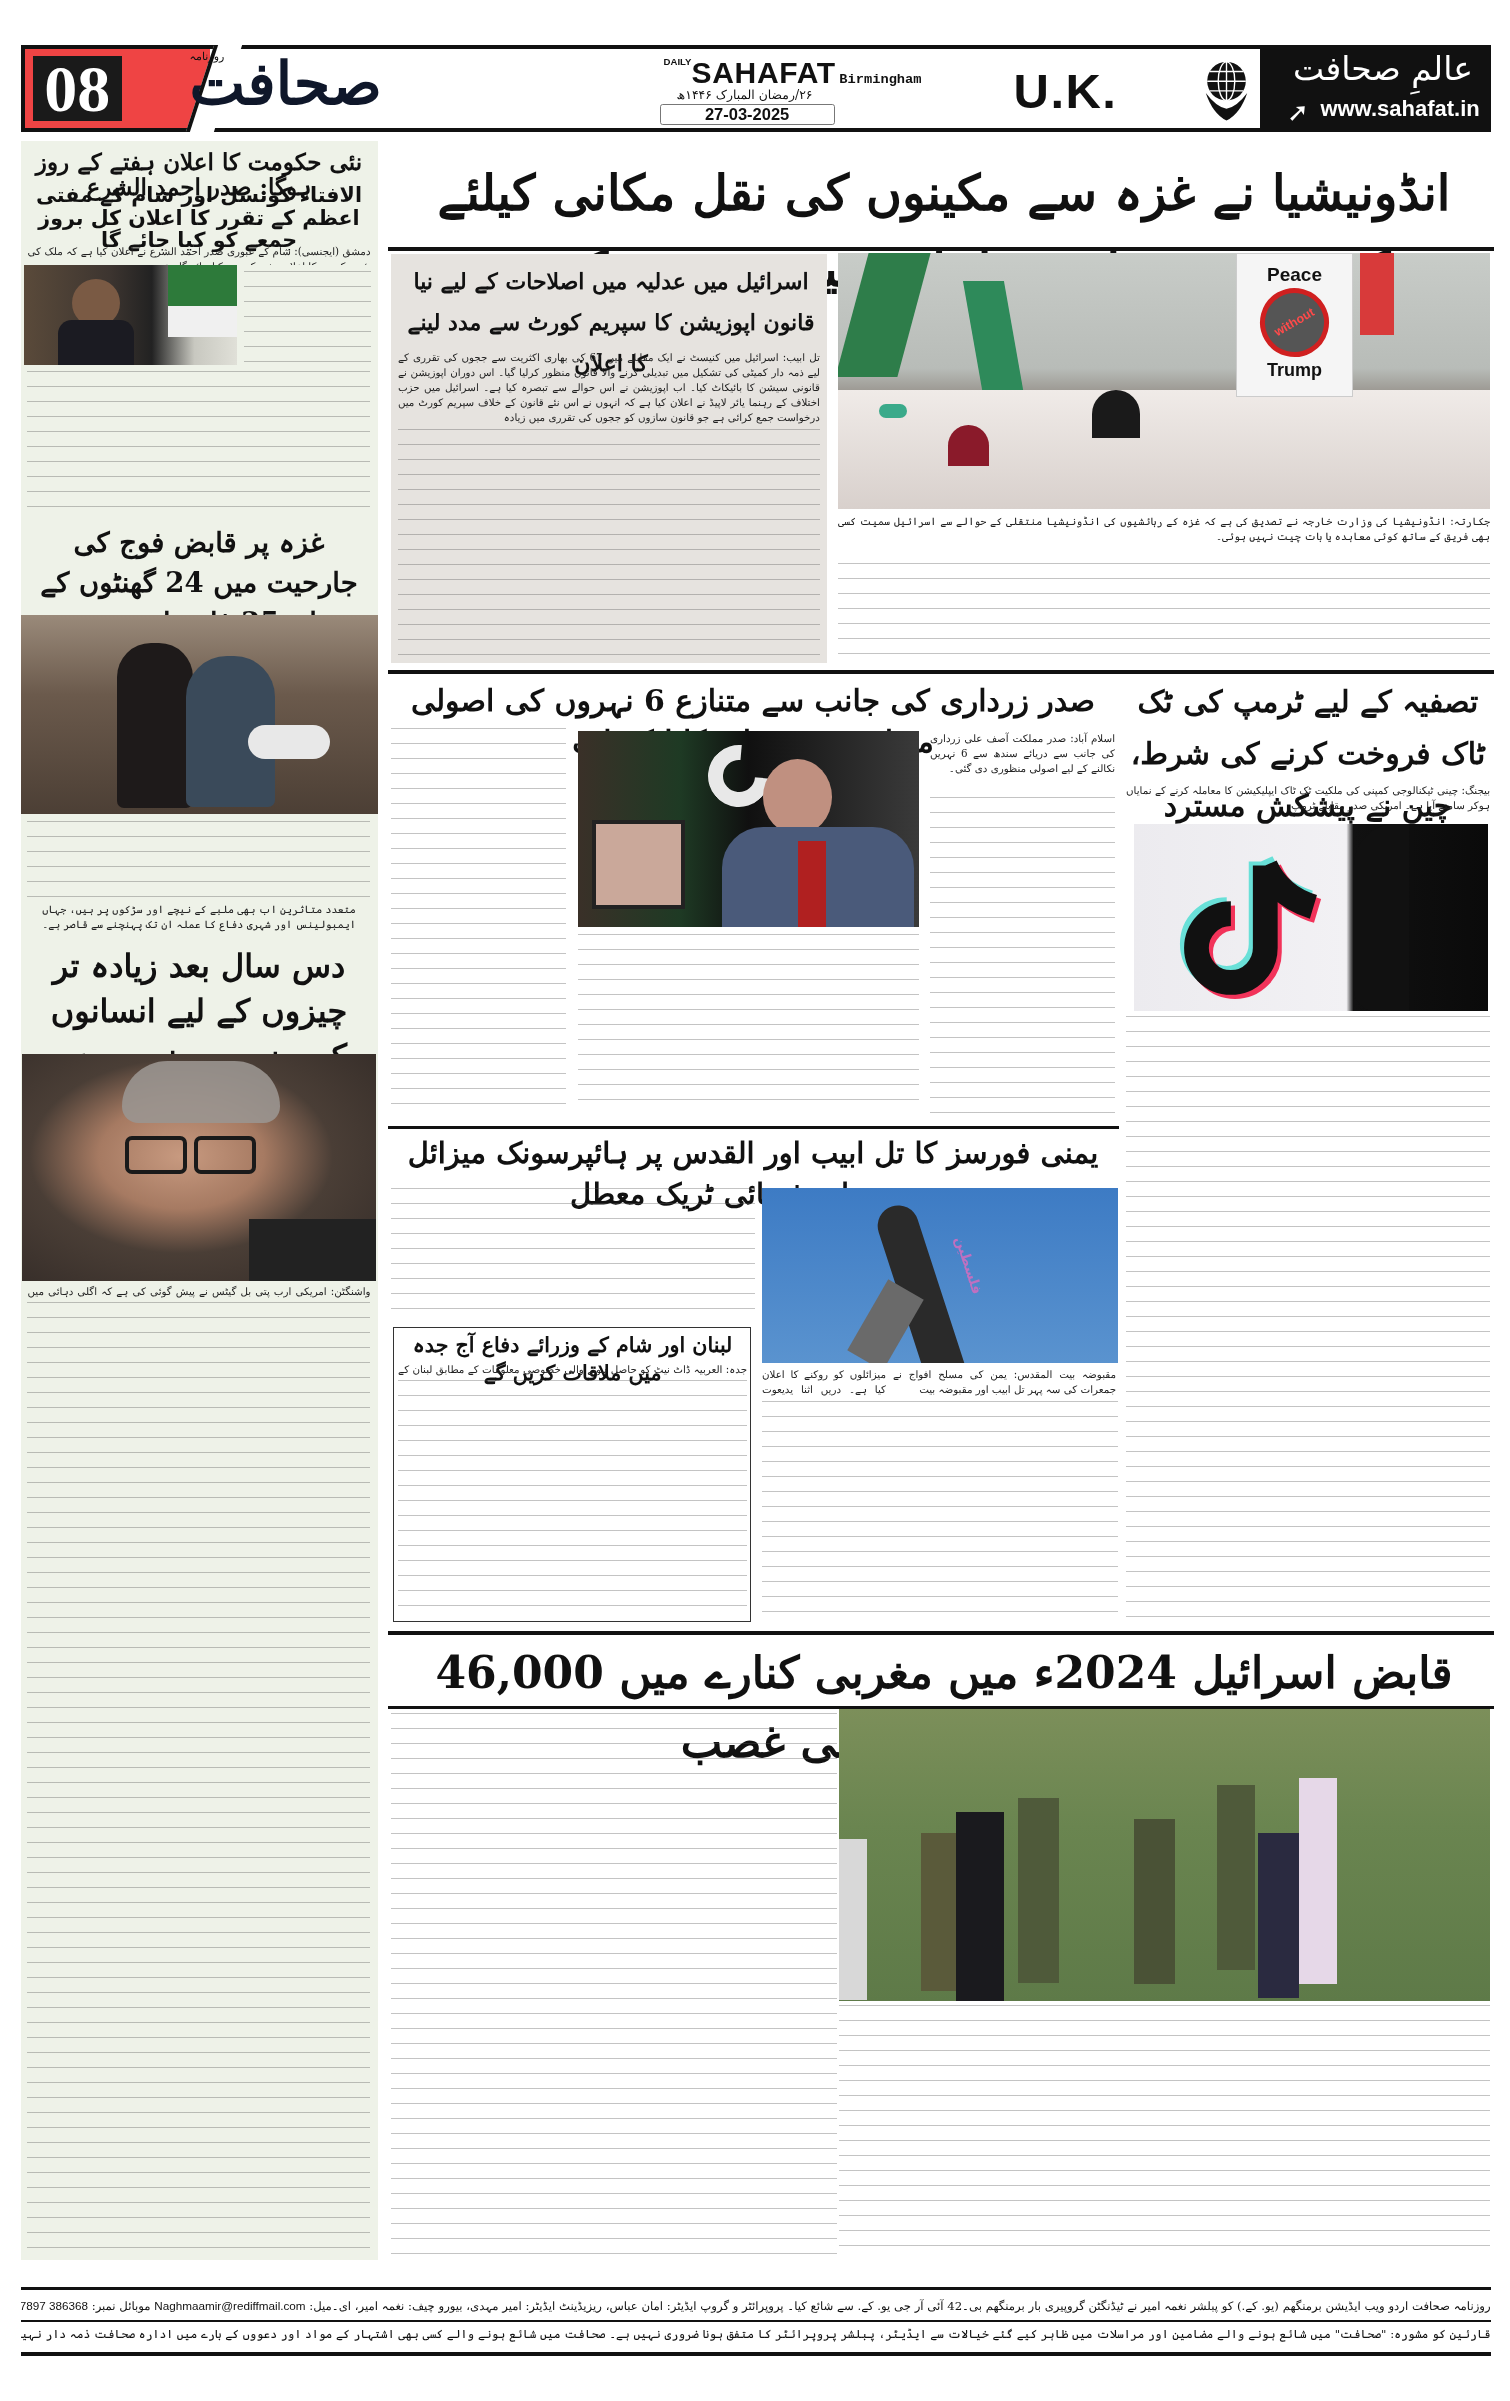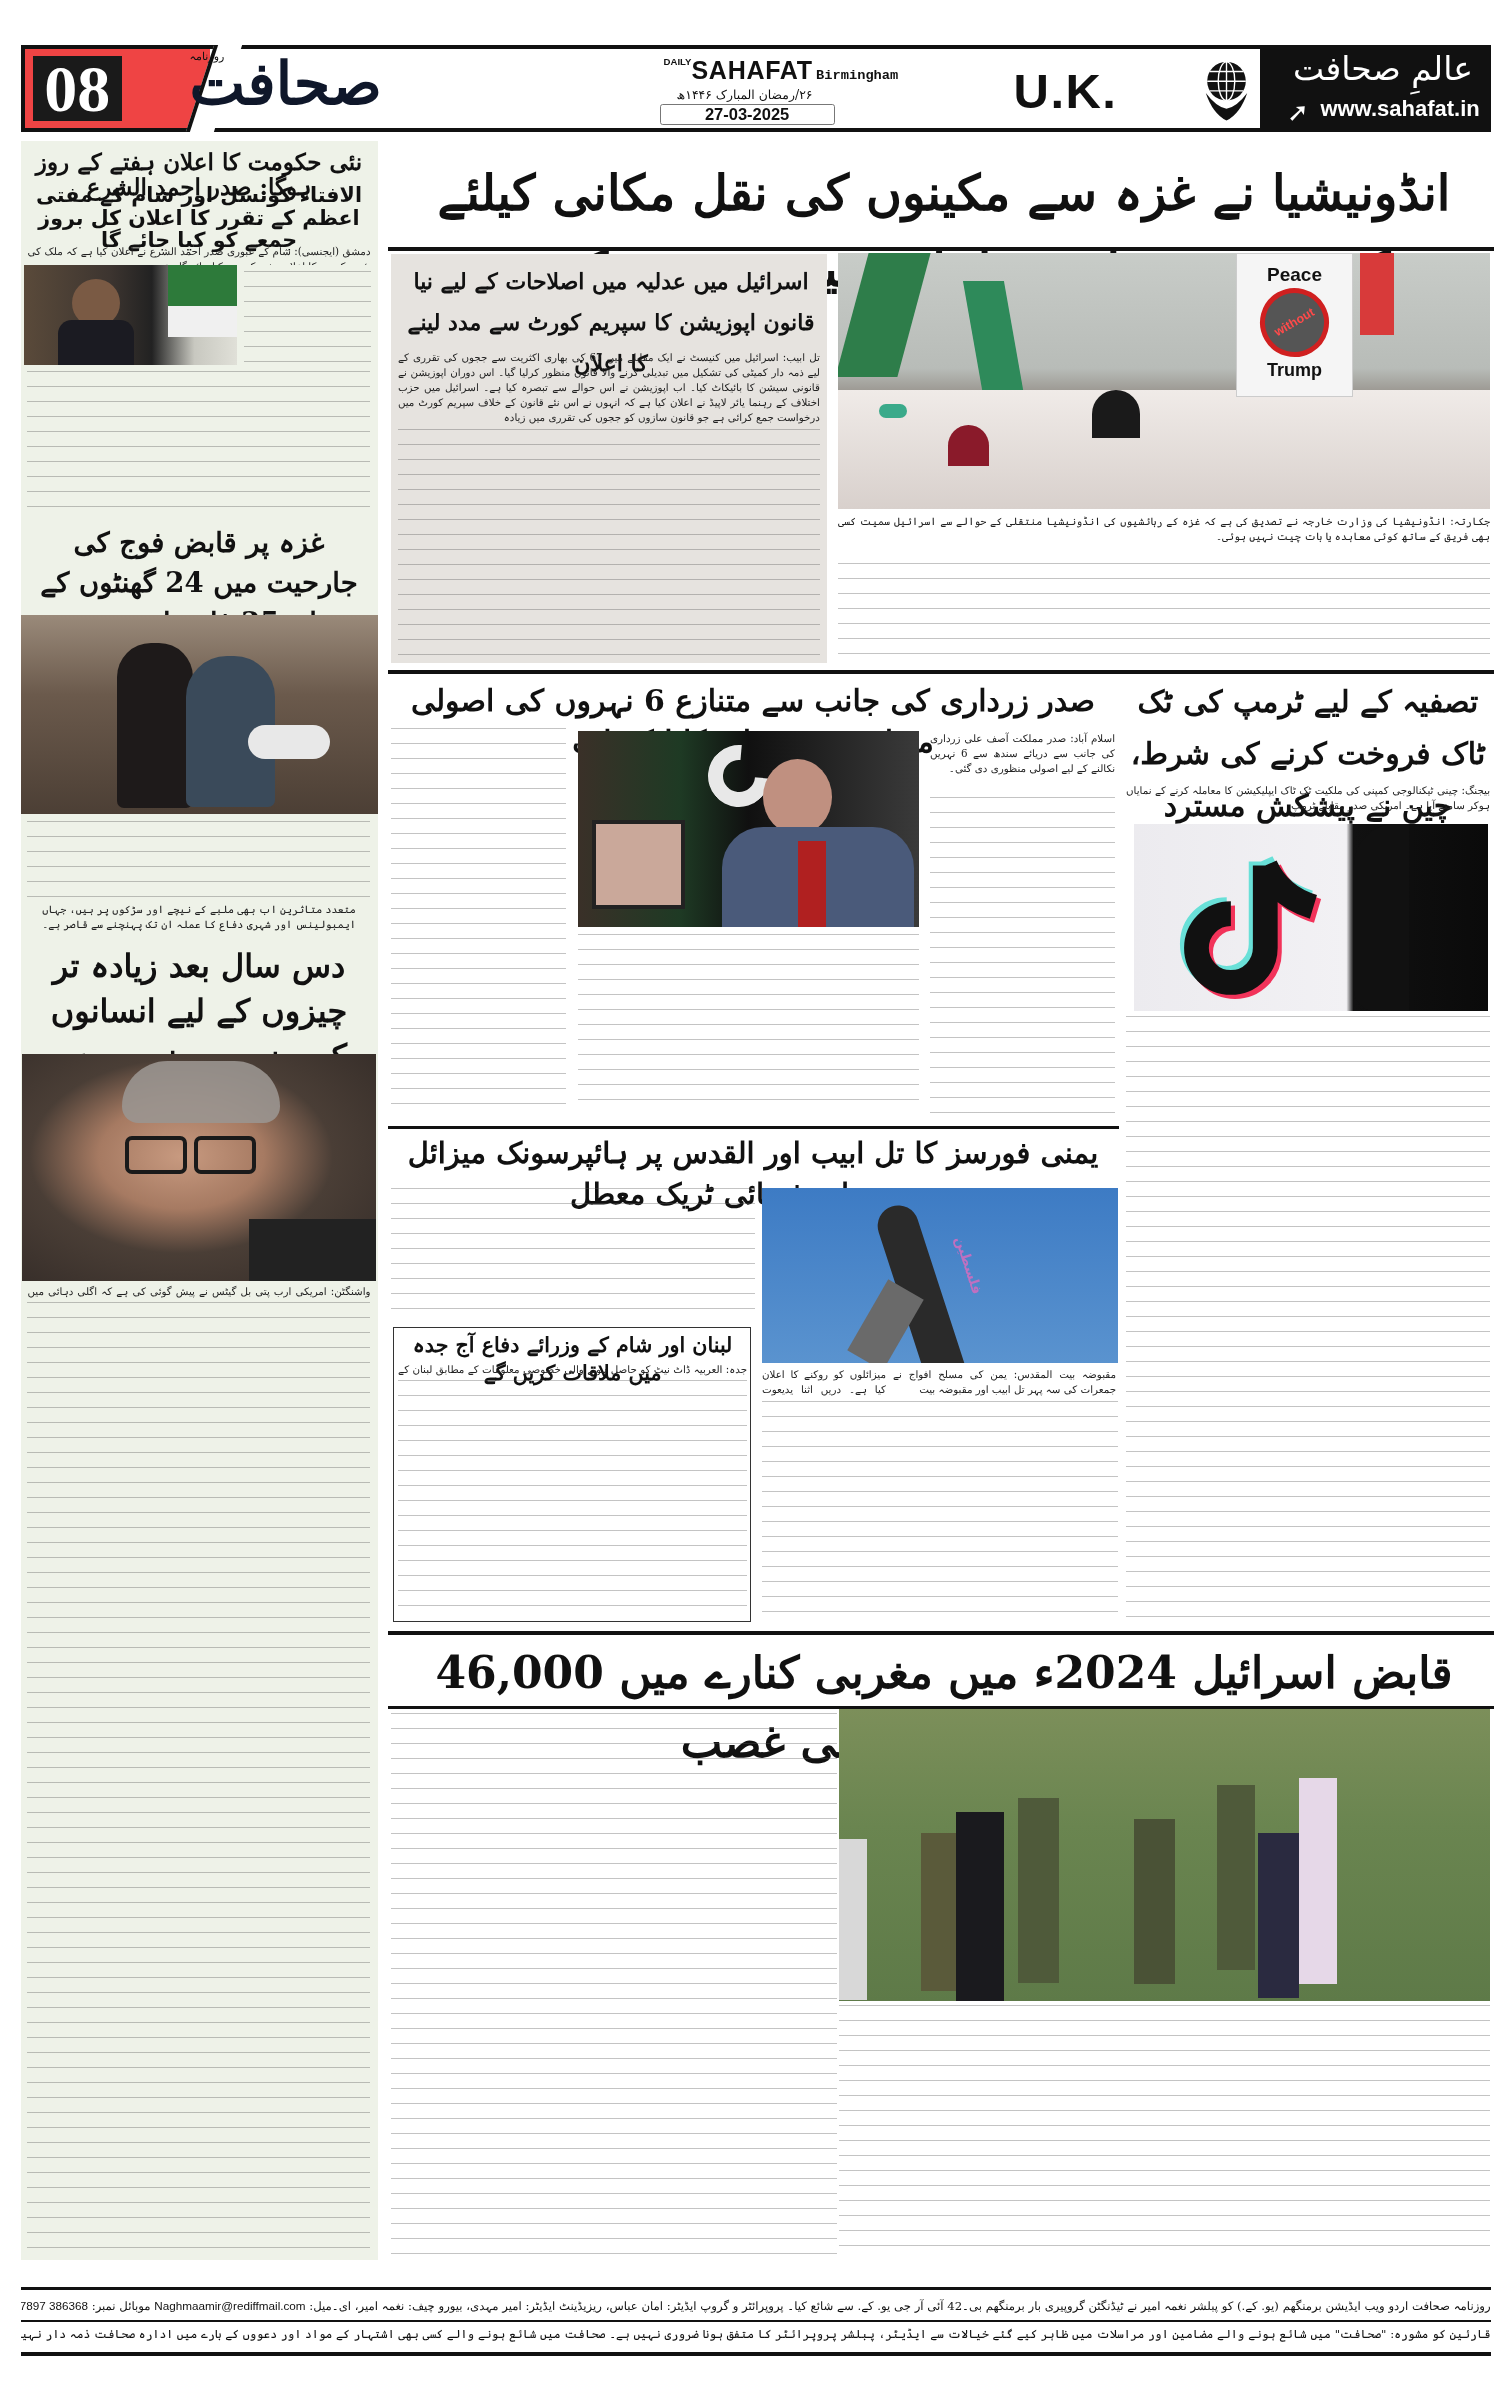--- a/index.html
+++ b/index.html
@@ -9,21 +9,21 @@
   .urdu { direction: rtl; font-family: "DejaVu Serif", serif; }
   .rule { position: absolute; background: #111; }
 
   
   #masthead { left: 20.6px; top: 45px; width: 1470px; height: 87px; border: 4.1px solid #111; background: #fff; }
   #masthead .left-block { position: absolute; left: 0; top: 0; width: 185px; height: 79px; background: #ef4444; }
   #masthead .page-num { position: absolute; left: 8.2px; top: 6.9px; width: 89px; height: 65px; background: #1a1a1a; color: #fff; font-family: "Liberation Serif", serif; font-weight: bold; font-size: 66px; line-height: 65px; text-align: center; }
   #masthead .brand-urdu { position: absolute; left: 151px; top: 3.4px; font-size: 59px; font-weight: bold; color: #0f172a; }
   #masthead .daily { position: absolute; left: 639px; top: 6.9px; }
   #masthead .daily .d1 { font-family: "Liberation Sans", sans-serif; font-size: 9.6px; font-weight: bold; vertical-align: top; }
-  #masthead .daily .d2 { font-family: "Liberation Sans", sans-serif; font-size: 25px; font-weight: bold; letter-spacing: 0.7px; }
+  #masthead .daily .d2 { font-family: "Liberation Sans", sans-serif; font-size: 30px; font-weight: bold; letter-spacing: 0.7px; }
   #masthead .daily .d3 { font-family: Liberation Mono, monospace; font-size: 13.7px; font-weight: bold; }
   #masthead .hijri { position: absolute; left: 652px; top: 38px; font-size: 12.4px; }
   #masthead .date-box { position: absolute; left: 635px; top: 55px; width: 175px; height: 20.6px; border: 1.4px solid #777; border-radius: 2.7px; font-family: "Liberation Sans", sans-serif; font-weight: bold; font-size: 16.5px; text-align: center; line-height: 18px; }
   #masthead .uk { position: absolute; left: 989px; top: 13.7px; font-family: "Liberation Sans", sans-serif; font-weight: bold; font-size: 49px; letter-spacing: 1.4px; }
   #masthead .globe { position: absolute; left: 1167px; top: 5.5px; width: 69px; height: 69px; }
   #masthead .right-block { position: absolute; right: 0; top: 0; width: 227px; height: 79px; background: #111; }
   #masthead .alam { position: absolute; right: 13.7px; top: 0px; color: #fff; font-size: 33px; }
   #masthead .site { position: absolute; right: 6.9px; top: 47px; color: #fff; font-family: "Liberation Sans", sans-serif; font-size: 22px; font-weight: bold; }
   #masthead .arrow { position: absolute; left: 27.5px; top: 48px; color: #fff; font-size: 26px; }
 

